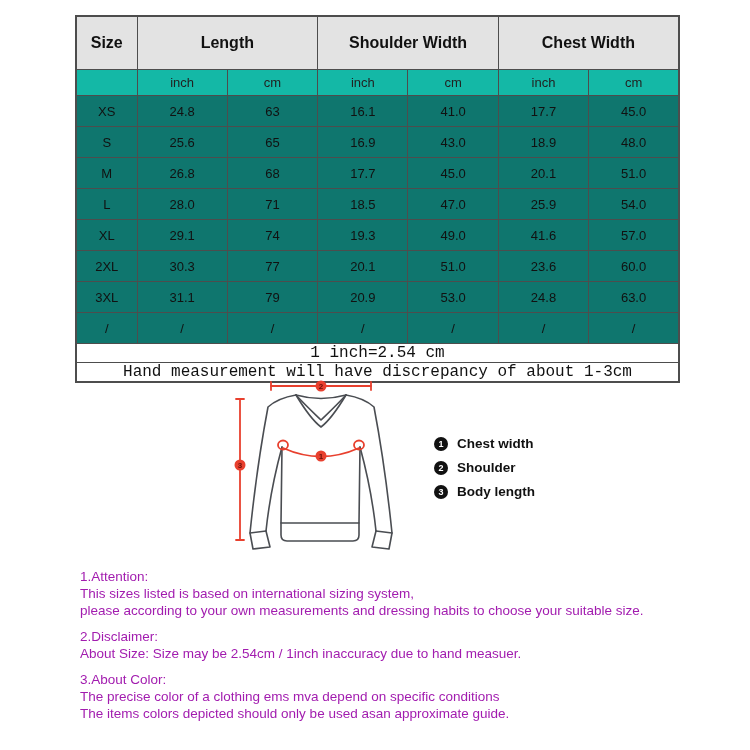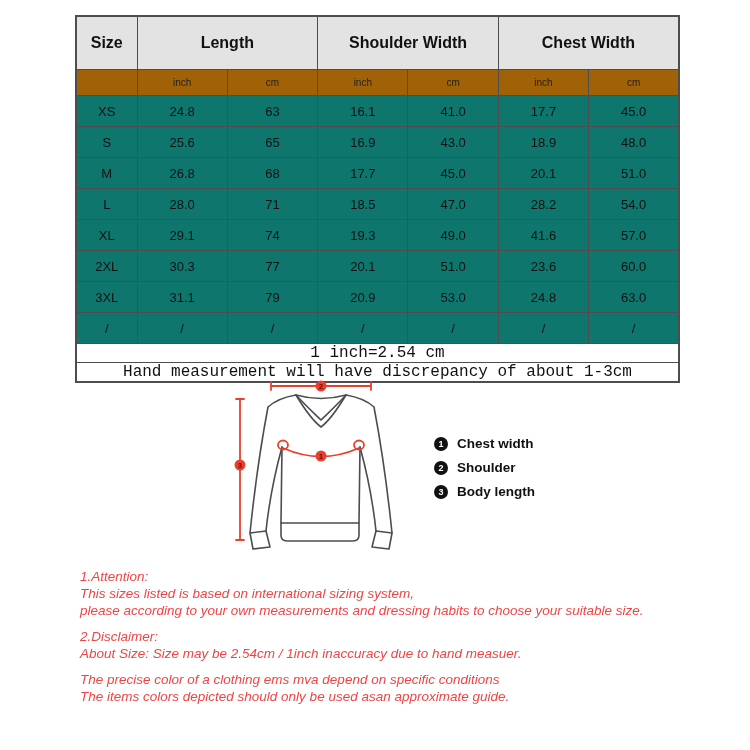--- a/index.html
+++ b/index.html
@@ -17,22 +17,22 @@
   table.size-table col.size-col{width:61px;}
   table.size-table th, table.size-table td{
     border:1px solid #4d4d4d;text-align:center;vertical-align:middle;
     padding:0;overflow:hidden;white-space:nowrap;
   }
   tr.head-row th{
     height:52px;background:#e3e3e3;
     font-size:16px;font-weight:bold;color:#111;
   }
   tr.units-row th{
-    height:25px;background:#a16207;
-    font-size:10px;font-weight:normal;color:#222;
+    height:25px;background:#14b8a6;
+    font-size:13px;font-weight:normal;color:#222;
   }
   tr.data-row td{
     height:30px;background:#0f766e;font-size:13px;color:#111;
   }
   tr.note-row td{
     height:16px;background:#ffffff;
     font-family:"Liberation Mono","DejaVu Sans Mono",monospace;
     font-size:16px;color:#111;
   }
 
@@ -47,21 +47,21 @@
   .legend-dot{
     width:14px;height:14px;border-radius:50%;background:#111;
     color:#fff;font-size:9px;font-weight:bold;
     display:flex;align-items:center;justify-content:center;flex:0 0 auto;
   }
   .legend-label{margin-left:9px;font-size:13.5px;font-weight:bold;color:#111;}
 
   
   .notes{position:absolute;left:80px;top:568px;width:620px;}
   .para{margin:0 0 9px 0;}
-  .para .line{font-size:13.5px;line-height:17px;color:#ef4444;font-style:italic;}
+  .para .line{font-size:13.5px;line-height:17px;color:#a21caf;}
 </style>
 </head>
 <body>
 
 <table class="size-table">
   <colgroup>
     <col class="size-col">
       <col>
       <col>
       <col>
@@ -112,21 +112,21 @@
       <td>45.0</td>
       <td>20.1</td>
       <td>51.0</td>
     </tr>
     <tr class="data-row">
       <td>L</td>
       <td>28.0</td>
       <td>71</td>
       <td>18.5</td>
       <td>47.0</td>
-      <td>28.2</td>
+      <td>25.9</td>
       <td>54.0</td>
     </tr>
     <tr class="data-row">
       <td>XL</td>
       <td>29.1</td>
       <td>74</td>
       <td>19.3</td>
       <td>49.0</td>
       <td>41.6</td>
       <td>57.0</td>
@@ -238,16 +238,17 @@
   <div class="para">
     <div class="line">1.Attention:</div>
     <div class="line">This sizes listed is based on international sizing system,</div>
     <div class="line">please according to your own measurements and dressing habits to choose your suitable size.</div>
   </div>
   <div class="para">
     <div class="line">2.Disclaimer:</div>
     <div class="line">About Size: Size may be 2.54cm / 1inch inaccuracy due to hand measuer.</div>
   </div>
   <div class="para">
+    <div class="line">3.About Color:</div>
     <div class="line">The precise color of a clothing ems mva depend on specific conditions</div>
     <div class="line">The items colors depicted should only be used asan approximate guide.</div>
   </div>
 </div>
 
 </body></html>

